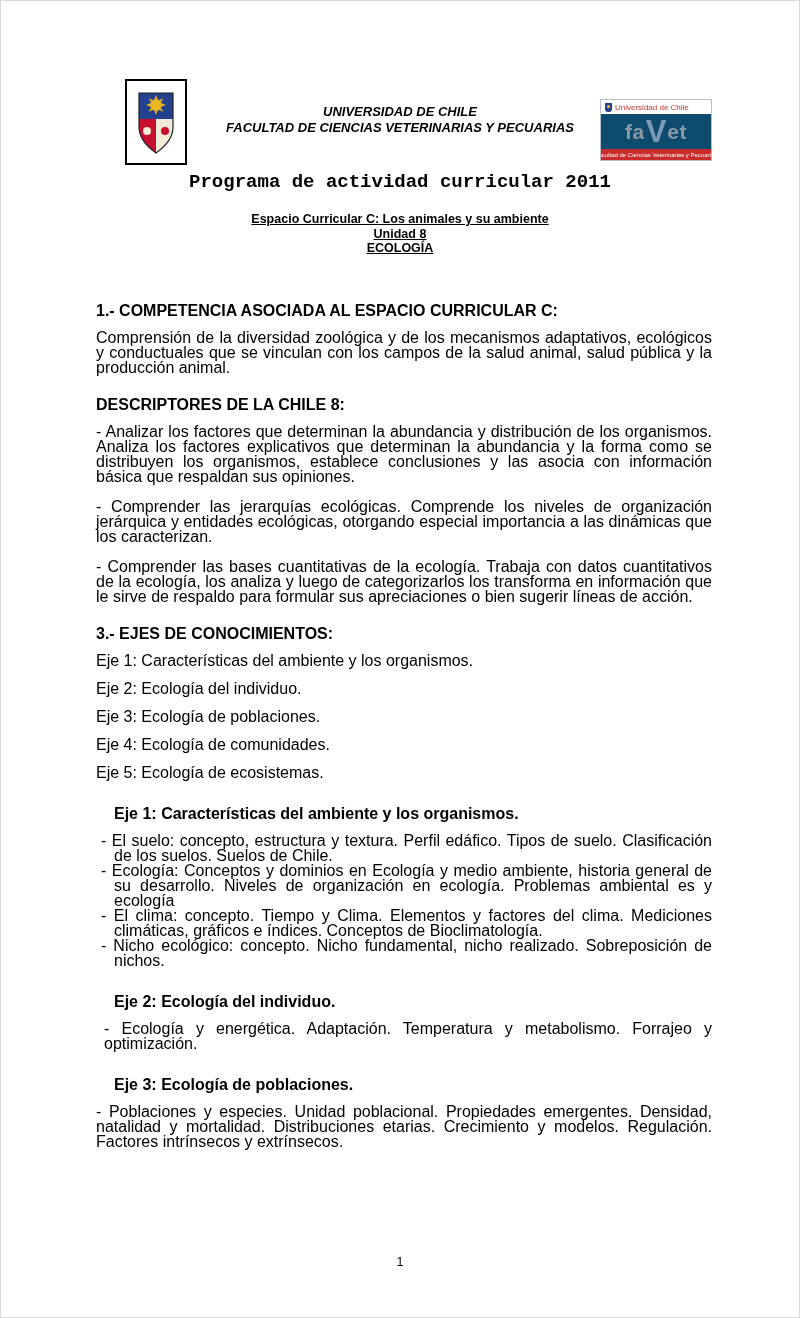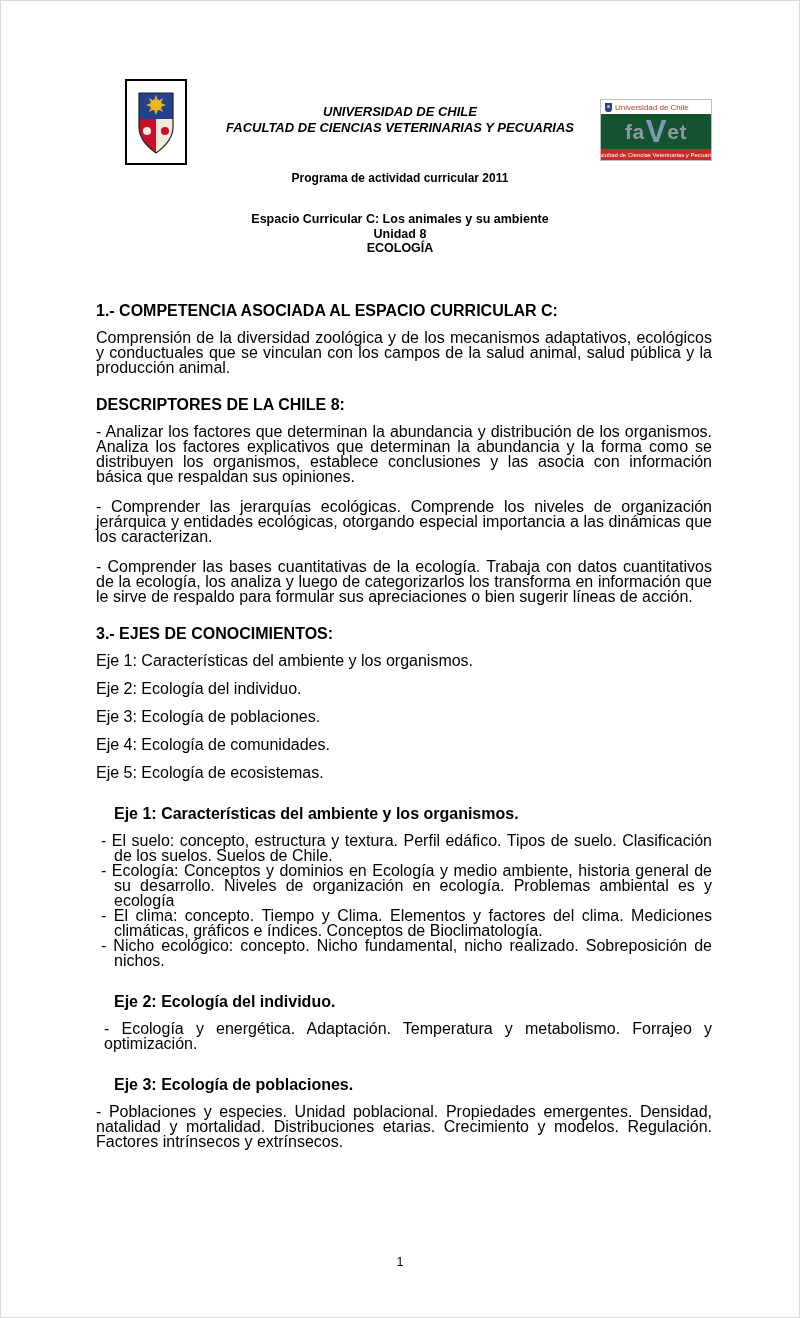--- a/index.html
+++ b/index.html
@@ -34,38 +34,38 @@
   .favet-mini-shield {
     width: 7px; height: 9px; background: #27408f; border-radius: 0 0 3px 3px;
     display: inline-block; position: relative; flex: 0 0 auto;
   }
   .favet-mini-shield::after {
     content: ""; position: absolute; left: 2px; top: 2px; width: 3px; height: 3px;
     background: #e8c23a; border-radius: 50%;
   }
   .favet-top-text { font-size: 8px; color: #c0392b; white-space: nowrap; }
   .favet-mid {
-    flex: 1 1 auto; background: #14532d; display: flex;
+    flex: 1 1 auto; background: #0c4a6e; display: flex;
     align-items: center; justify-content: center; line-height: 1;
   }
   .f-fa, .f-et { font-size: 21px; color: #8d99a4; font-weight: bold; letter-spacing: 0.5px; }
   .f-v { font-size: 31px; color: #7d9ab5; font-weight: bold; margin: 0 1px; }
   .favet-bottom {
     height: 11px; background: #c92a2a; color: #ffffff; font-size: 6px;
     display: flex; align-items: center; justify-content: center;
     white-space: nowrap; overflow: hidden; flex: 0 0 auto;
   }
 
   .program-title {
     position: absolute; left: 0; right: 0; top: 170px;
-    text-align: center; font-weight: bold; font-size: 12px;
+    text-align: center; font-weight: bold; font-size: 19px; font-family: Liberation Mono, monospace;
   }
   .course-block {
     position: absolute; left: 0; right: 0; top: 211px;
-    text-align: center; font-weight: bold; font-size: 12.5px; line-height: 14.5px;
+    text-align: center; font-weight: bold; font-size: 12.5px; line-height: 14.5px; text-decoration: underline;
   }
 
   
   .content {
     position: absolute; left: 95px; top: 302px; width: 616px;
     font-size: 16px; line-height: 15px;
   }
   .content > :first-child { margin-top: 0; }
   .s-h { font-weight: bold; margin: 22px 0 12px 0; }
   .p { text-align: justify; margin: 0 0 15px 0; }

